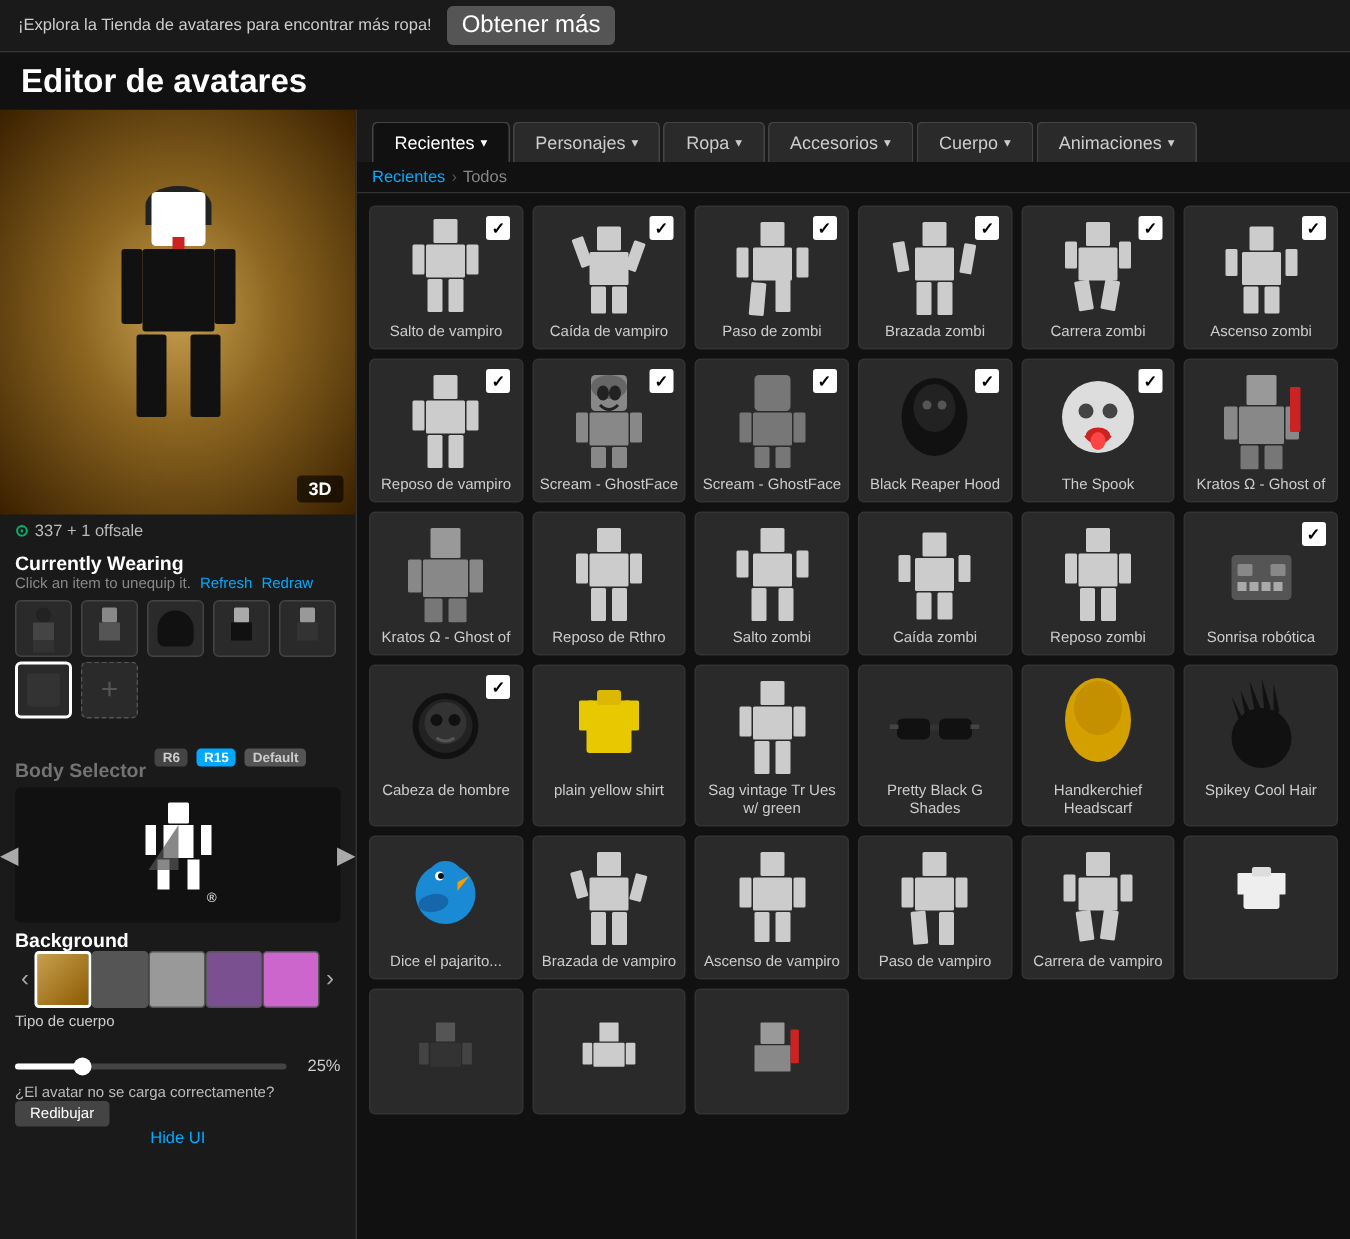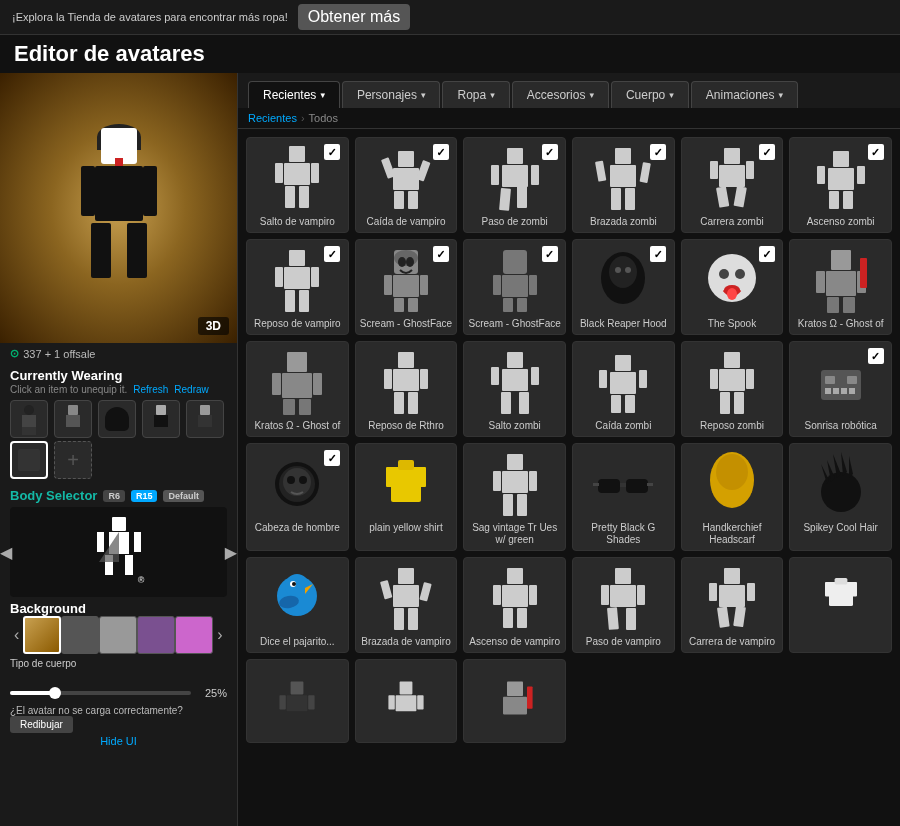--- a/index.html
+++ b/index.html
@@ -274,21 +274,22 @@
     }
     .body-selector-header {
       display: flex;
       align-items: center;
       gap: 6px;
       margin-bottom: 4px;
     }
     .body-selector-header h3 {
       font-size: 13px;
       font-weight: bold;
-      color: #14b8a6;
+      color: #737373;
+      margin-top: 18px;
     }
     .badge {
       padding: 1px 5px;
       border-radius: 3px;
       font-size: 9px;
       font-weight: bold;
     }
     .badge-r6 { background: #444; color: #ccc; }
     .badge-r15 { background: #00a8ff; color: #fff; }
     .badge-default { background: #555; color: #ccc; }

